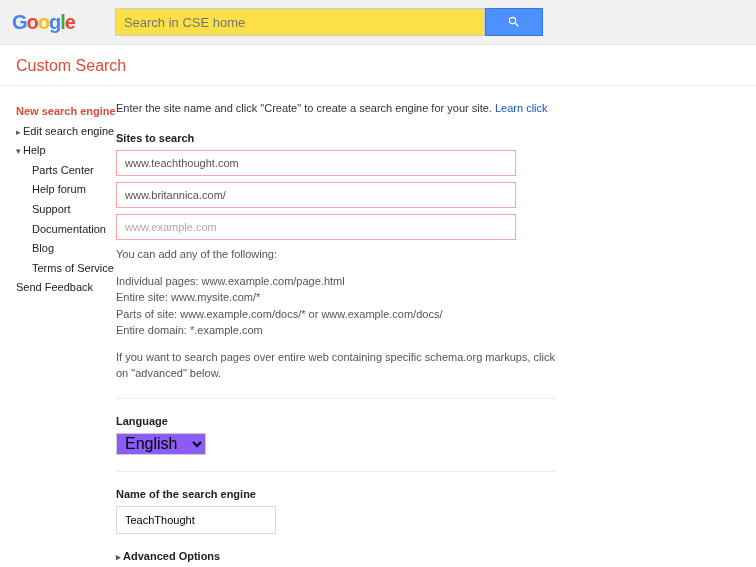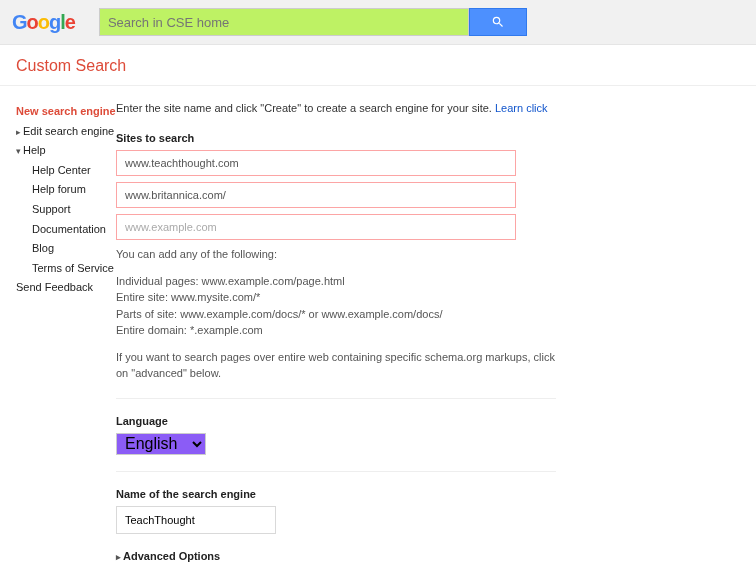--- a/index.html
+++ b/index.html
@@ -1,22 +1,22 @@
 <!DOCTYPE html>
 <html><head>
 <meta charset="utf-8">
 <style>
   * { box-sizing: border-box; margin: 0; padding: 0; }
   body { font-family: Arial, sans-serif; font-size: 12px; color: #222; background: #fff; width: 756px; }
-  .topbar { background: #f1f1f1; border-bottom: 1px solid #e5e5e5; height: 45px; display: flex; align-items: center; padding: 0 12px; }
+  .topbar { background: #f1f1f1; border-bottom: 1px solid #e5e5e5; height: 45px; display: flex; align-items: center; padding: 0 12px; gap: 16px; }
   .logo { font-size: 20px; font-weight: bold; margin-right: 24px; letter-spacing: -1px; }
   .logo .g1 { color: #4285f4; } .logo .o1 { color: #ea4335; } .logo .o2 { color: #fbbc05; }
   .logo .g2 { color: #4285f4; } .logo .l  { color: #34a853; } .logo .e  { color: #ea4335; }
   .search-wrap { display: flex; align-items: center; }
-  .search-input { width: 370px; height: 28px; border: 1px solid #ccc; padding: 0 8px; font-size: 13px; color: #777; background: #bef264; }
+  .search-input { width: 370px; height: 28px; border: 1px solid #ccc; padding: 0 8px; font-size: 13px; color: #777; background: #fde047; }
   .search-btn { width: 58px; height: 28px; background: #4d90fe; border: 1px solid #3079ed; display: flex; align-items: center; justify-content: center; cursor: pointer; }
   .search-btn svg { fill: #fff; width: 14px; height: 14px; }
   .titlebar { padding: 12px 16px 10px; border-bottom: 1px solid #eee; }
   .titlebar h1 { font-size: 16px; font-weight: normal; color: #dd4b39; }
   .layout { display: flex; padding: 16px 0 0 16px; }
   .sidebar { width: 100px; flex-shrink: 0; font-size: 11px; line-height: 1.6; }
   .sidebar .item { padding: 1px 0; cursor: pointer; }
   .sidebar .active { color: #dd4b39; font-weight: bold; }
   .sidebar .exp::before { content: "▸ "; font-size: 9px; color: #555; }
   .sidebar .exp-open::before { content: "▾ "; font-size: 9px; color: #555; }
@@ -55,21 +55,21 @@
 
 <div class="titlebar">
   <h1>Custom Search</h1>
 </div>
 
 <div class="layout">
   <div class="sidebar">
     <div class="item active">New search engine</div>
     <div class="item exp">Edit search engine</div>
     <div class="item exp-open">Help</div>
-    <div class="item sub">Help Center</div>
+    <div class="item sub">Parts Center</div>
     <div class="item sub">Help forum</div>
     <div class="item sub">Support</div>
     <div class="item sub">Documentation</div>
     <div class="item sub">Blog</div>
     <div class="item sub">Terms of Service</div>
     <div class="item">Send Feedback</div>
   </div>
 
   <div class="main">
     <div class="instr">

